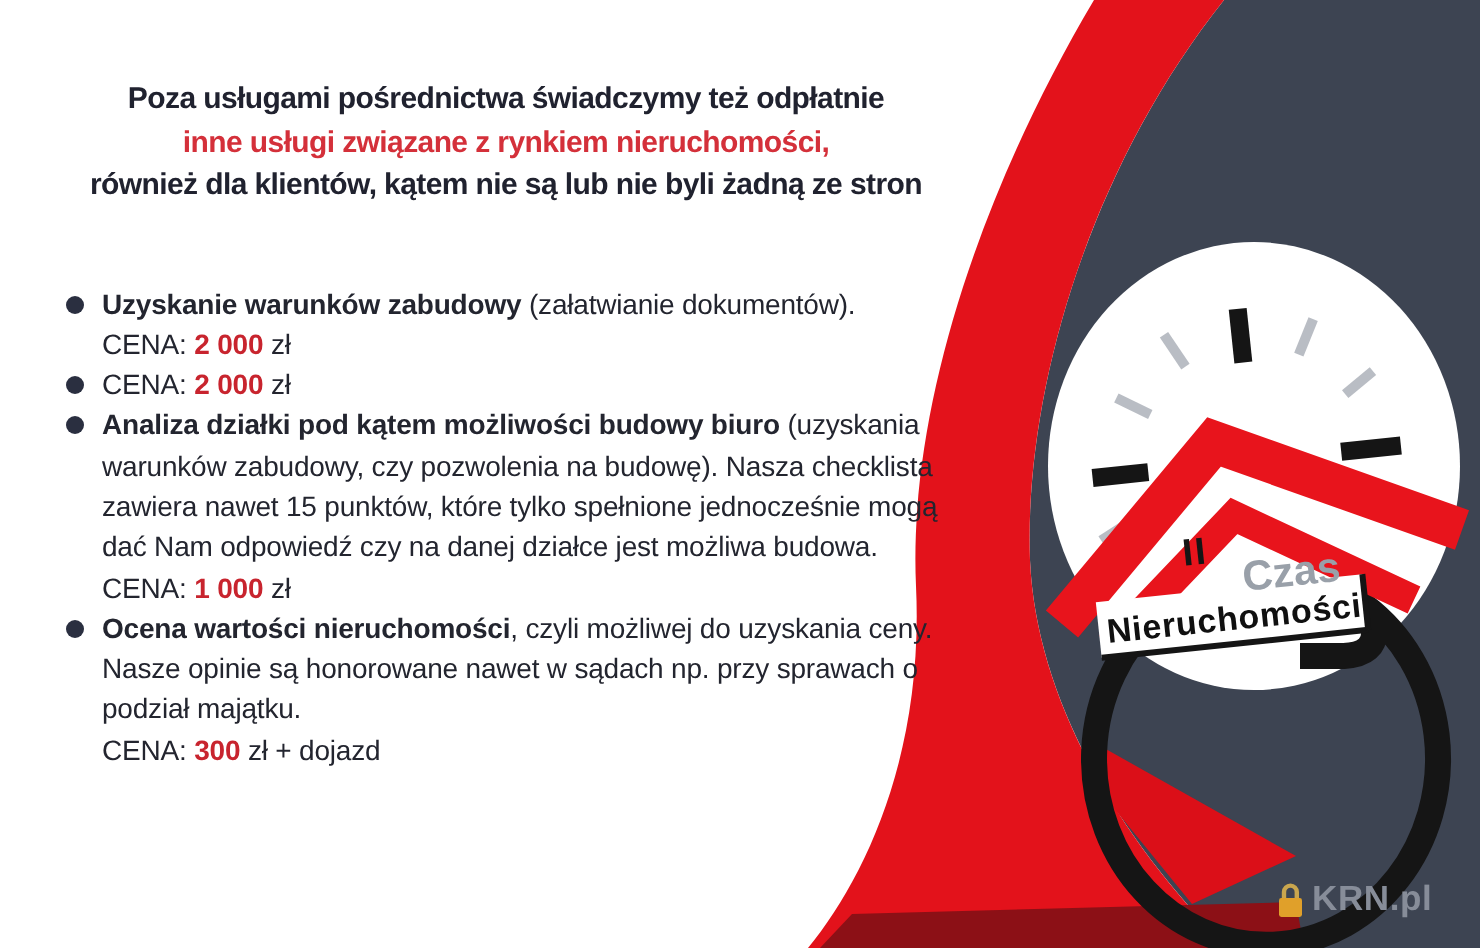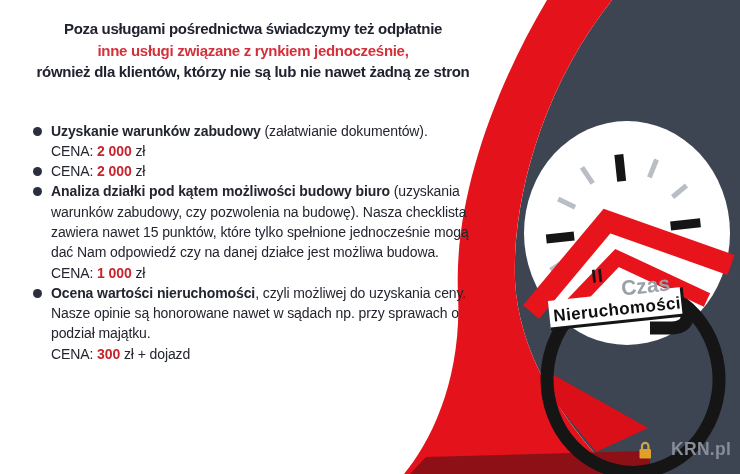--- a/index.html
+++ b/index.html
@@ -4,38 +4,38 @@
 <style>
   html,body{margin:0;padding:0;background:#ffffff;}
   .stage{
     position:relative;width:740px;height:474px;overflow:hidden;
     background:#ffffff;
     font-family:"Liberation Sans", sans-serif;
   }
   .bg{position:absolute;left:0;top:0;width:740px;height:474px;}
 
   
-  .content{position:absolute;left:27px;top:18px;width:452px;z-index:2;}
+  .content{position:absolute;left:27px;top:39px;width:452px;z-index:2;}
   .headline{text-align:center;font-weight:bold;font-size:15px;line-height:21.5px;
             color:#20222f;letter-spacing:-0.3px;}
   .headline .hl-line{white-space:nowrap;}
   .headline .red{color:#d4303a;}
 
   .svc-list{list-style:none;margin:38px 0 0 6px;padding:0;
             font-size:14px;line-height:20.3px;color:#23252f;letter-spacing:-0.1px;}
   .svc-list li{position:relative;padding-left:18px;}
   .dot{position:absolute;left:0;top:6px;width:9px;height:9px;border-radius:50%;
        background:#2a2f40;}
   .svc-list p{margin:0;}
   .svc-list strong{font-weight:bold;}
   .price-value{color:#c8242e;font-weight:bold;}
 
   
   .watermark{position:absolute;left:637px;top:439px;z-index:3;display:flex;
-             align-items:center;gap:18px;color:#878d99;font-size:17.5px;
+             align-items:center;gap:3px;color:#878d99;font-size:17.5px;
              font-weight:bold;letter-spacing:0.3px;}
 </style>
 </head>
 <body>
 
 <div class="stage">
 
   <svg class="bg" viewBox="0 0 740 474">
 
     <path d="M 612,0 L 740,0 L 740,474 L 614,474 C 560,420 518,350 515,280 C 512,200 542,88 612,0 Z" fill="#3d4452"></path>
@@ -77,22 +77,22 @@
       <text x="553" y="315" font-family="Liberation Sans, sans-serif" font-size="17" font-weight="bold" letter-spacing="0.4" fill="#101010">Nieruchomości</text>
     </g>
     <g transform="rotate(-6 645 285)">
       <text x="621" y="293" font-family="Liberation Sans, sans-serif" font-size="21" font-weight="bold" fill="#99a0a9">Czas</text>
     </g>
   </svg>
 
   <div class="content">
     <div class="headline">
       <div class="hl-line">Poza usługami pośrednictwa świadczymy też odpłatnie</div>
-      <div class="hl-line red">inne usługi związane z rynkiem jednocześnie,</div>
-      <div class="hl-line">również dla klientów, którzy nie są lub nie nawet żadną ze stron</div>
+      <div class="hl-line red">inne usługi związane z rynkiem nieruchomości,</div>
+      <div class="hl-line">również dla klientów, kątem nie są lub nie byli żadną ze stron</div>
     </div>
 
     <ul class="svc-list">
       <li>
         <span class="dot"></span>
         <p><strong>Uzyskanie warunków zabudowy</strong><span> (załatwianie dokumentów).</span></p>
         <p>
           <span>CENA:</span>
           <span class="price-value">2 000</span>
           <span>zł</span>

